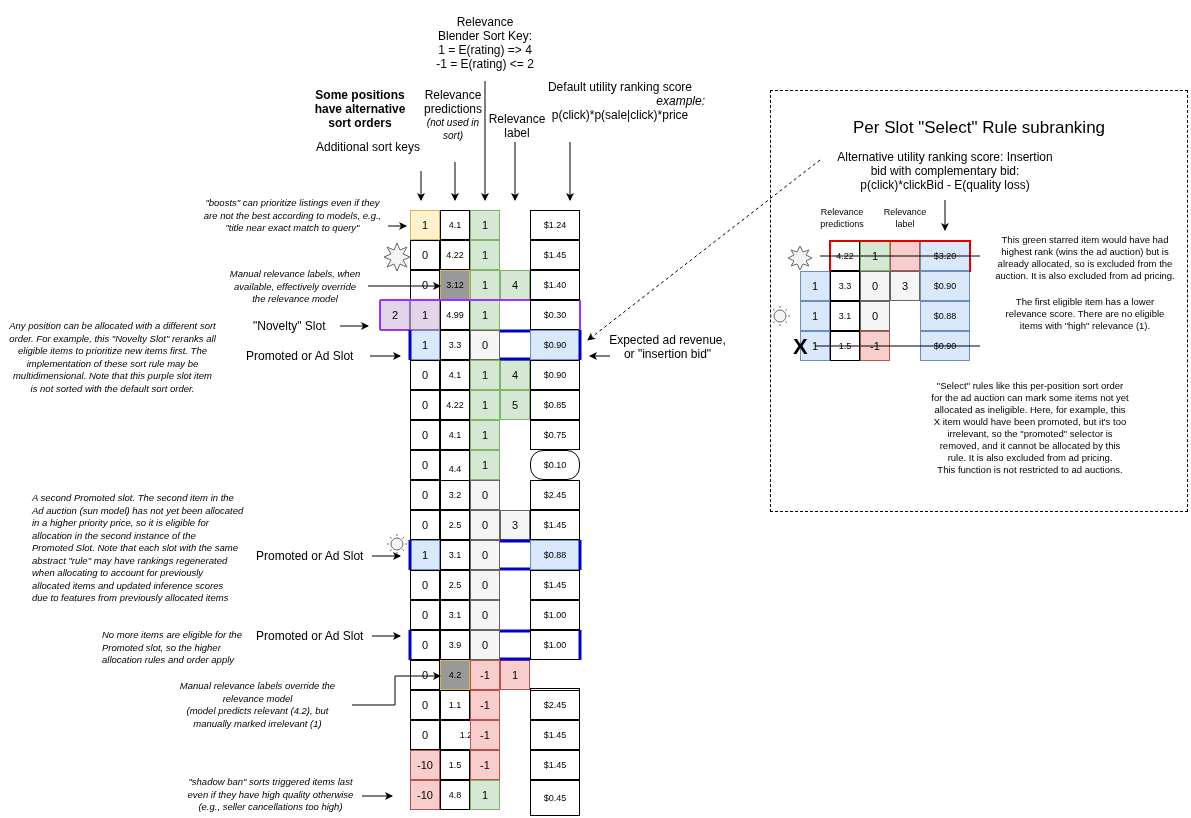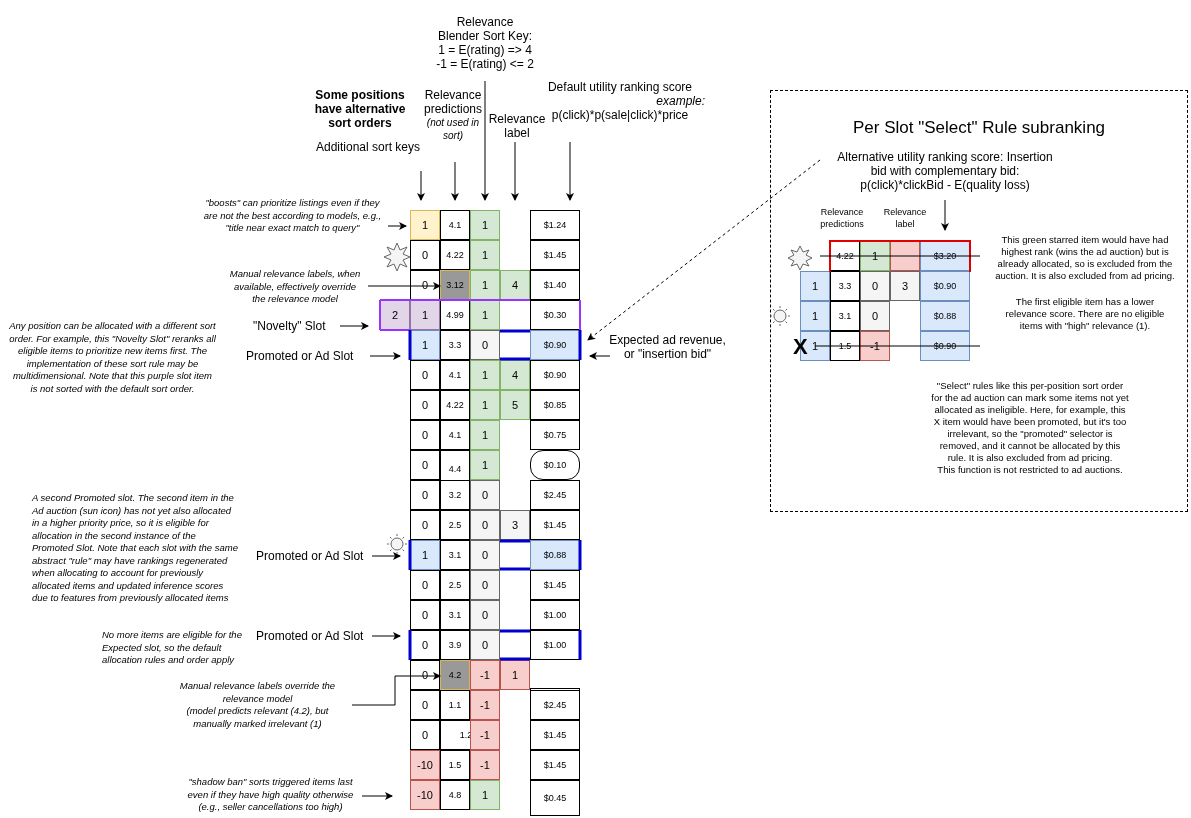--- a/index.html
+++ b/index.html
@@ -72,33 +72,33 @@
 <div class="abs note" style="left:0px;top:320px;width:225px;">
   <div>Any position can be allocated with a different sort</div>
   <div>order. For example, this "Novelty Slot" reranks all</div>
   <div>eligible items to prioritize new items first. The</div>
   <div>implementation of these sort rule may be</div>
   <div>multidimensional. Note that this purple slot item</div>
   <div>is not sorted with the default sort order.</div>
 </div>
 <div class="abs note-l" style="left:32px;top:492px;width:220px;">
   <div>A second Promoted slot. The second item in the</div>
-  <div>Ad auction (sun icon) has not yet also allocated</div>
+  <div>Ad auction (sun model) has not yet been allocated</div>
   <div>in a higher priority price, so it is eligible for</div>
   <div>allocation in the second instance of the</div>
   <div>Promoted Slot. Note that each slot with the same</div>
   <div>abstract "rule" may have rankings regenerated</div>
   <div>when allocating to account for previously</div>
   <div>allocated items and updated inference scores</div>
   <div>due to features from previously allocated items</div>
 </div>
 <div class="abs slotlabel" style="left:256px;top:549px;">Promoted or Ad Slot</div>
 <div class="abs note-l" style="left:102px;top:629px;width:160px;">
   <div>No more items are eligible for the</div>
-  <div>Expected slot, so the default</div>
+  <div>Promoted slot, so the higher</div>
   <div>allocation rules and order apply</div>
 </div>
 <div class="abs slotlabel" style="left:256px;top:629px;">Promoted or Ad Slot</div>
 <div class="abs note" style="left:170px;top:680px;width:175px;">
   <div>Manual relevance labels override the</div>
   <div>relevance model</div>
   <div>(model predicts relevant (4.2), but</div>
   <div>manually marked irrelevant (1)</div>
 </div>
 <div class="abs note" style="left:178px;top:776px;width:185px;">

